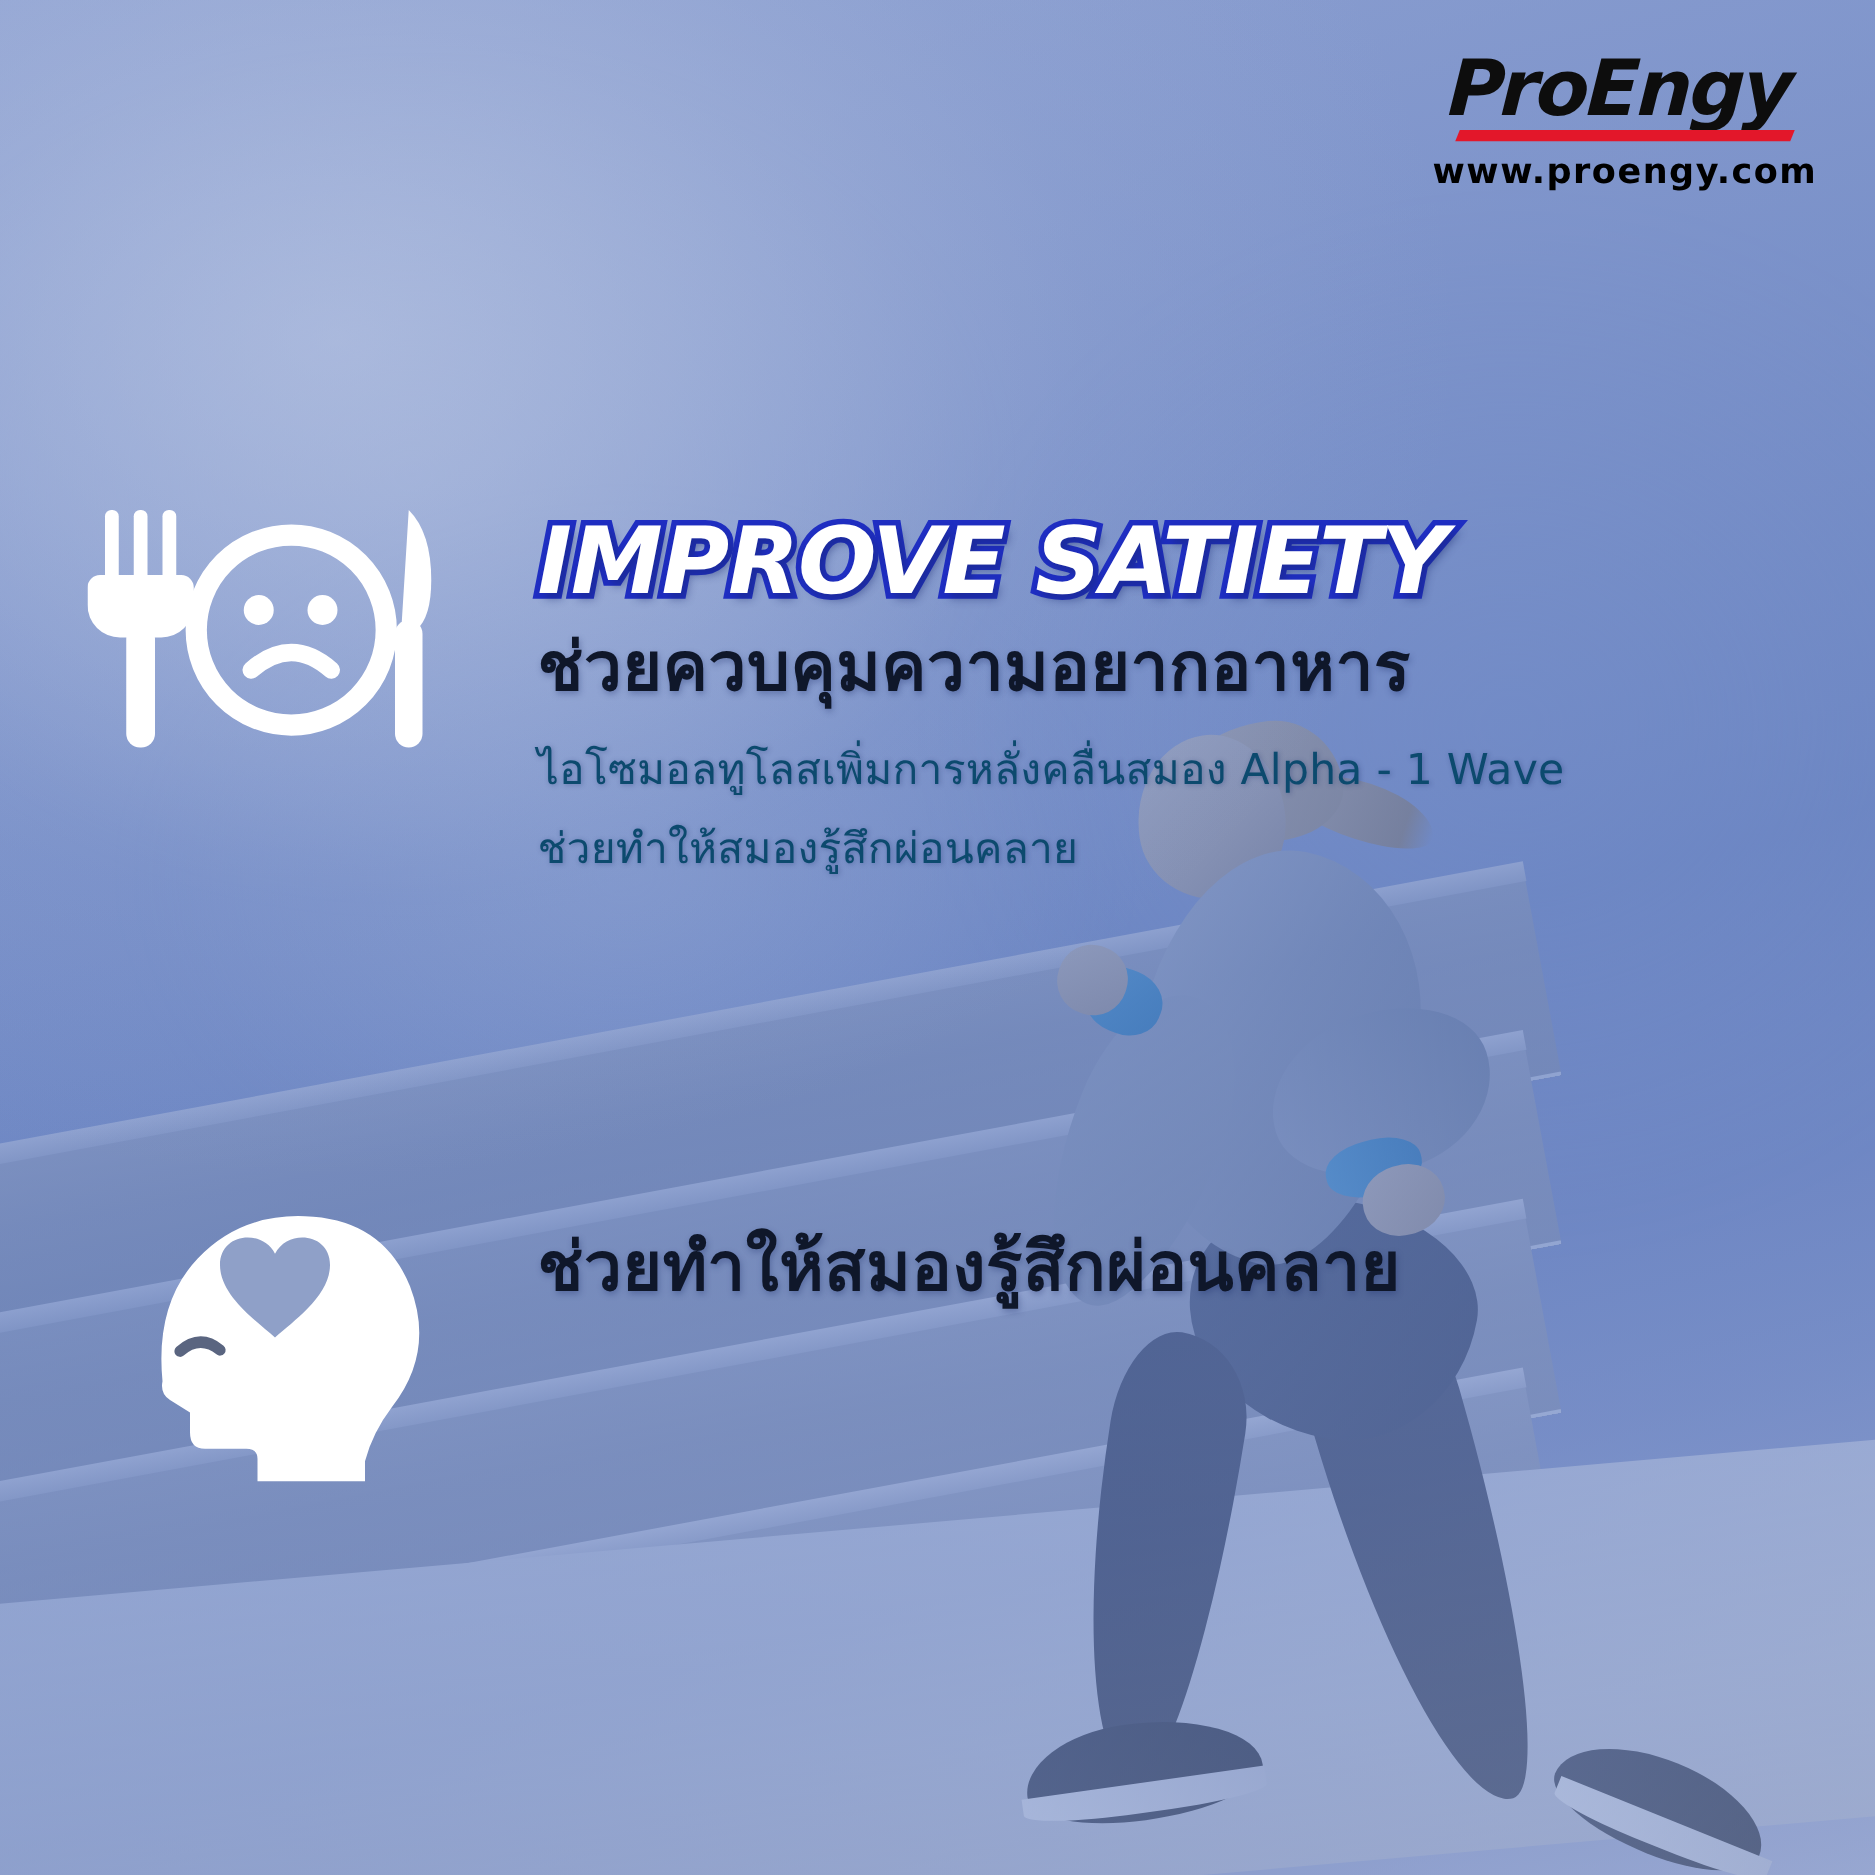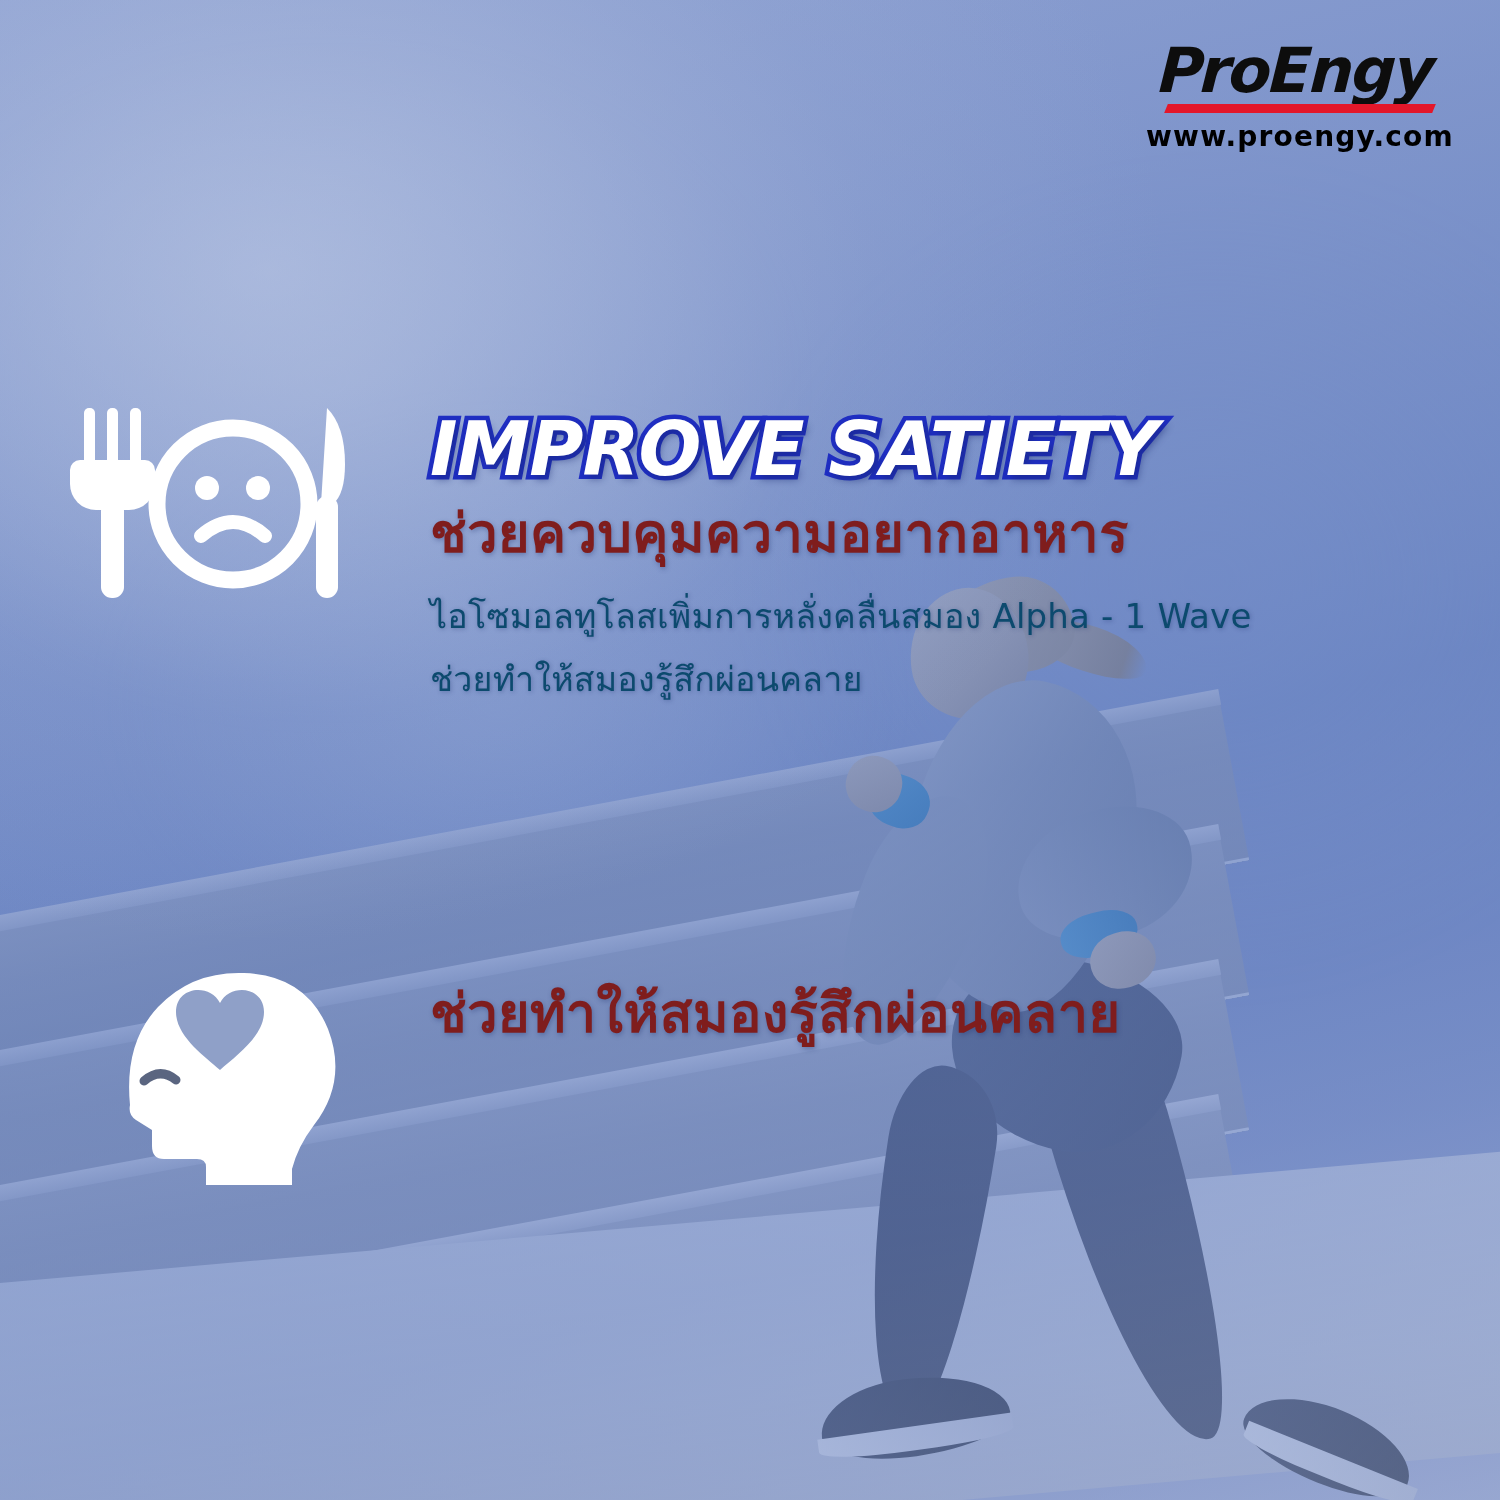--- a/index.html
+++ b/index.html
@@ -222,21 +222,21 @@
     font-size:74px;font-weight:900;font-style:italic;
     color:#ffffff;line-height:1.02;letter-spacing:-1px;
     white-space:nowrap;
     -webkit-text-stroke:9px #1f2ec2;
     paint-order:stroke fill;
     text-shadow:4px 5px 7px rgba(25,40,110,.45);
   }
   .subhead{
     margin-top:16px;
     font-family:"DejaVu Sans","Liberation Sans",sans-serif;
-    font-size:54px;font-weight:700;color:#7f1d1d;
+    font-size:54px;font-weight:700;color:#0f172a;
     line-height:1.15;letter-spacing:.5px;
     text-shadow:1px 2px 5px rgba(30,45,105,.35);
   }
   .body-line{
     margin-top:26px;
     font-family:"DejaVu Sans","Liberation Sans",sans-serif;
     font-size:34px;font-weight:400;color:#0c4a6e;
     line-height:1.45;letter-spacing:.2px;
     text-shadow:1px 1px 4px rgba(30,45,105,.35);
   }

